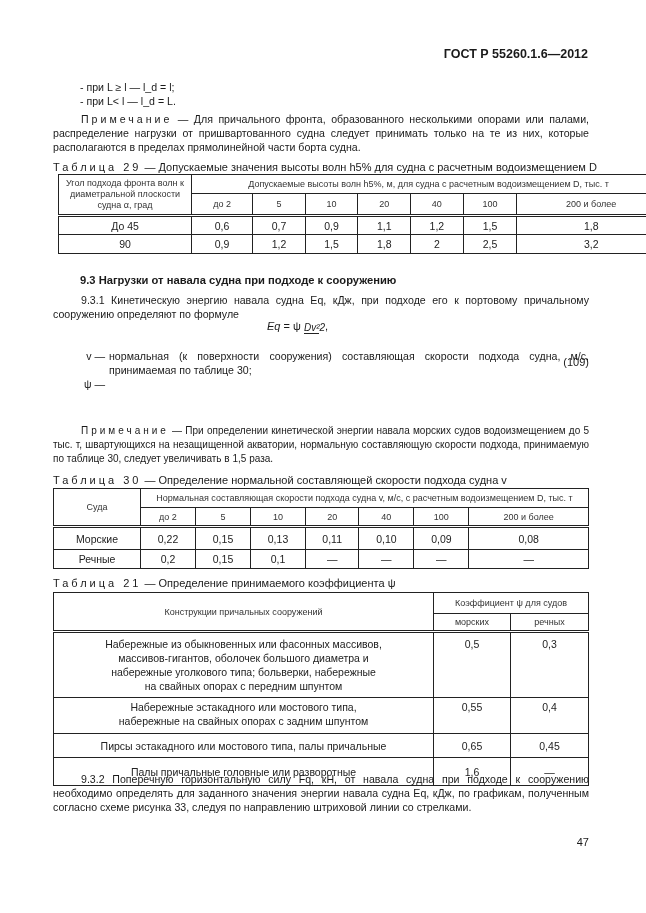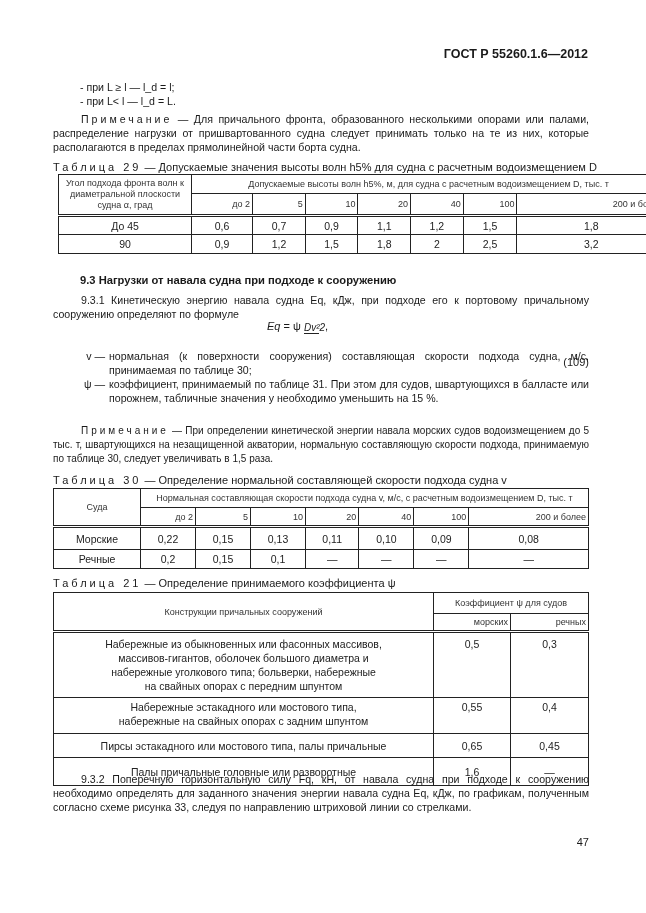--- a/index.html
+++ b/index.html
@@ -8,21 +8,21 @@
   .abs { position:absolute; }
   .hdr { right:58px; top:47px; font-weight:bold; font-size:12.5px; }
   .p { left:53px; width:536px; text-align:justify; }
   .ind { text-indent:28px; }
   .sp { letter-spacing:3px; }
   i { font-style:italic; }
   .cap { left:53px; font-size:11px; }
   table { border-collapse:collapse; position:absolute; font-size:9px; color:#333; }
   td { border:1px solid #222; text-align:center; padding:0 2px; }
   td.big { font-size:10.5px; color:#222; }
-  tr.dbl td { border-bottom:3px double #222;text-align:right; }
+  tr.dbl td { border-bottom:3px double #222; }
   .h2 { left:80px; top:273px; font-weight:bold; font-size:11.2px; }
   .formula { left:267px; top:319px; font-size:11px; }
   .frac { display:inline-block; vertical-align:middle; text-align:center; font-size:10px; line-height:11px; }
   .frac .num { border-bottom:1px solid #222; }
   .eqno { right:57px; top:327px; font-size:11px;margin-top:28px; }
   .where { left:53px; width:536px; }
   .where .row { display:flex; }
   .where .sym { width:52px; flex:none; text-align:right; padding-right:4px; }
   .where .txt { flex:1; text-align:justify; }
   .pg { right:57px; top:835px; font-size:11px; }
@@ -87,21 +87,20 @@
 </div>
 <div class="abs eqno">(109)</div>
 
 <div class="abs where" style="top:349px;">
   <div class="row">
       <span class="sym">v —</span>
       <span class="txt">нормальная (к поверхности сооружения) составляющая скорости подхода судна, м/с, принимаемая по таблице 30;</span>
     </div>
   <div class="row">
       <span class="sym">ψ —</span>
-      <span class="txt">коэффициент, принимаемый по таблице 31. При этом для судов, швартующихся в балласте или порожнем, табличные значения y необходимо уменьшить на 15 %.</span>
     </div>
 </div>
 
 <div class="abs p ind" style="top:424px;font-size:10px;"><span class="sp">Примечание</span><span> — При определении кинетической энергии навала морских судов водоизмещением до 5 тыс. т, швартующихся на незащищенной акватории, нормальную составляющую скорости подхода, принимаемую по таблице 30, следует увеличивать в 1,5 раза.</span></div>
 
 <div class="abs cap" style="top:473px;"><span class="sp">Таблица 30</span><span> — Определение нормальной составляющей скорости подхода судна v</span></div>
 
 <table style="left:53px;top:488px;width:536px;">
   <tbody>
       <tr style="height:19px;">

